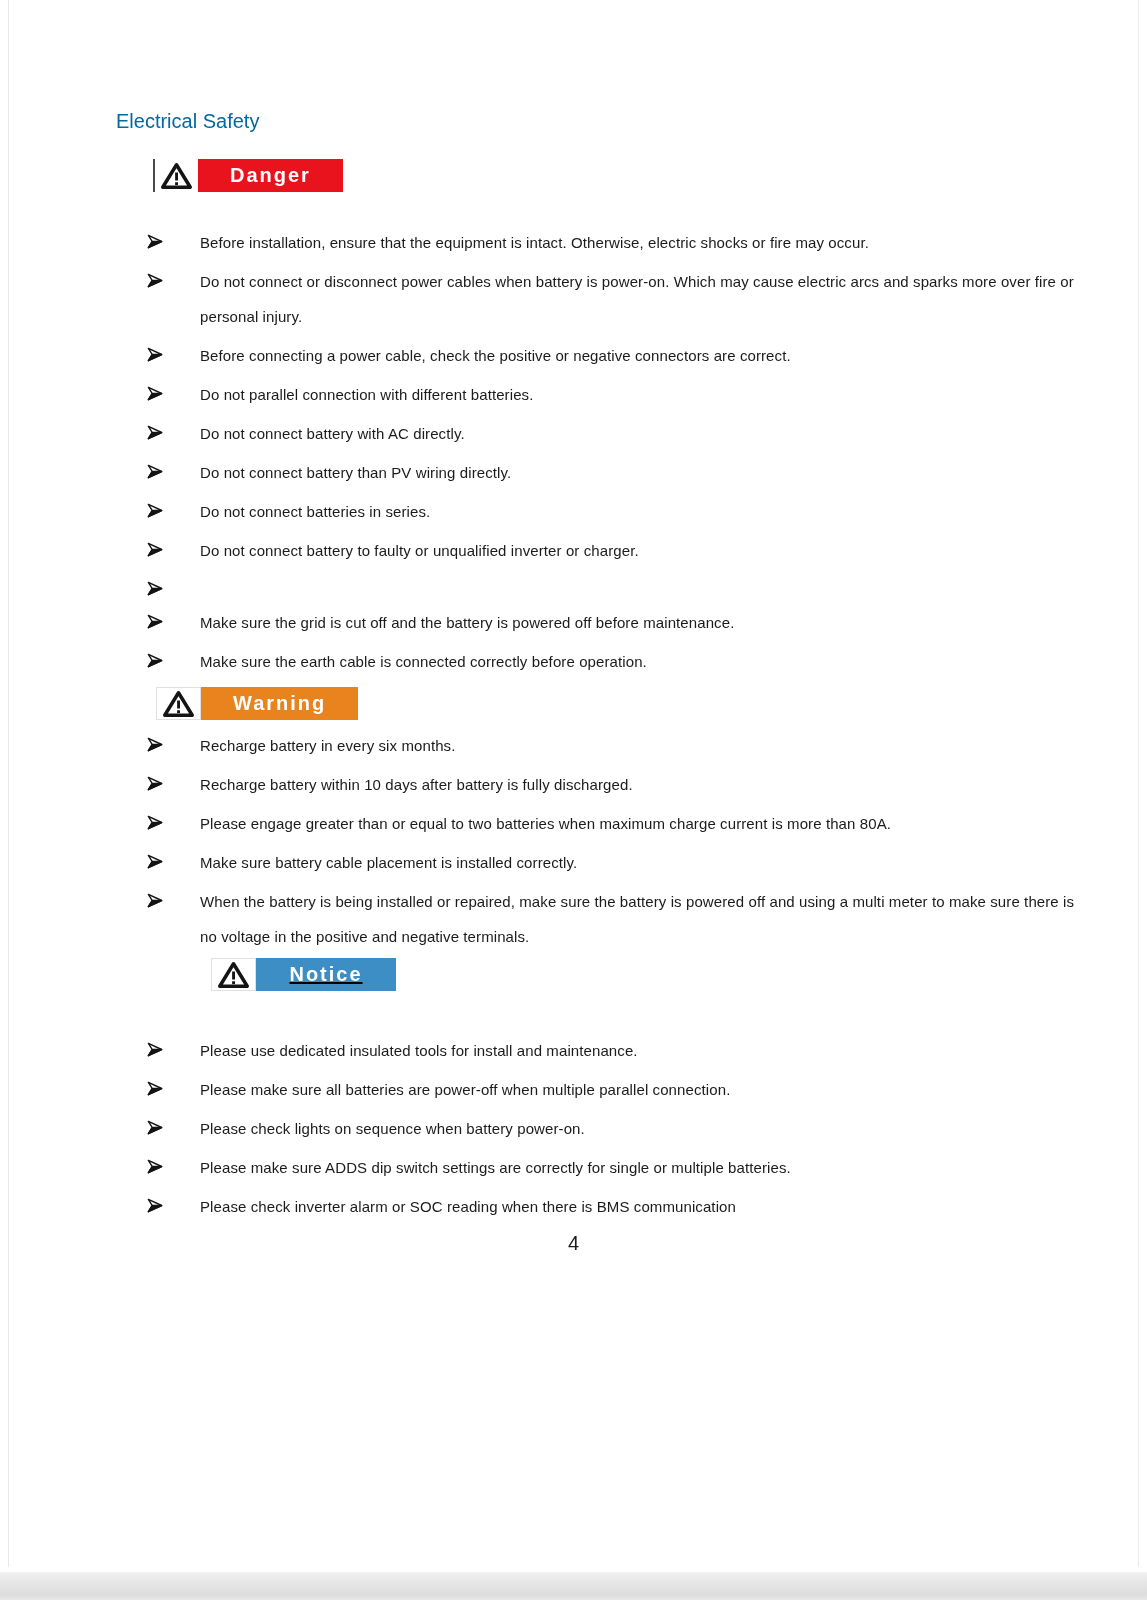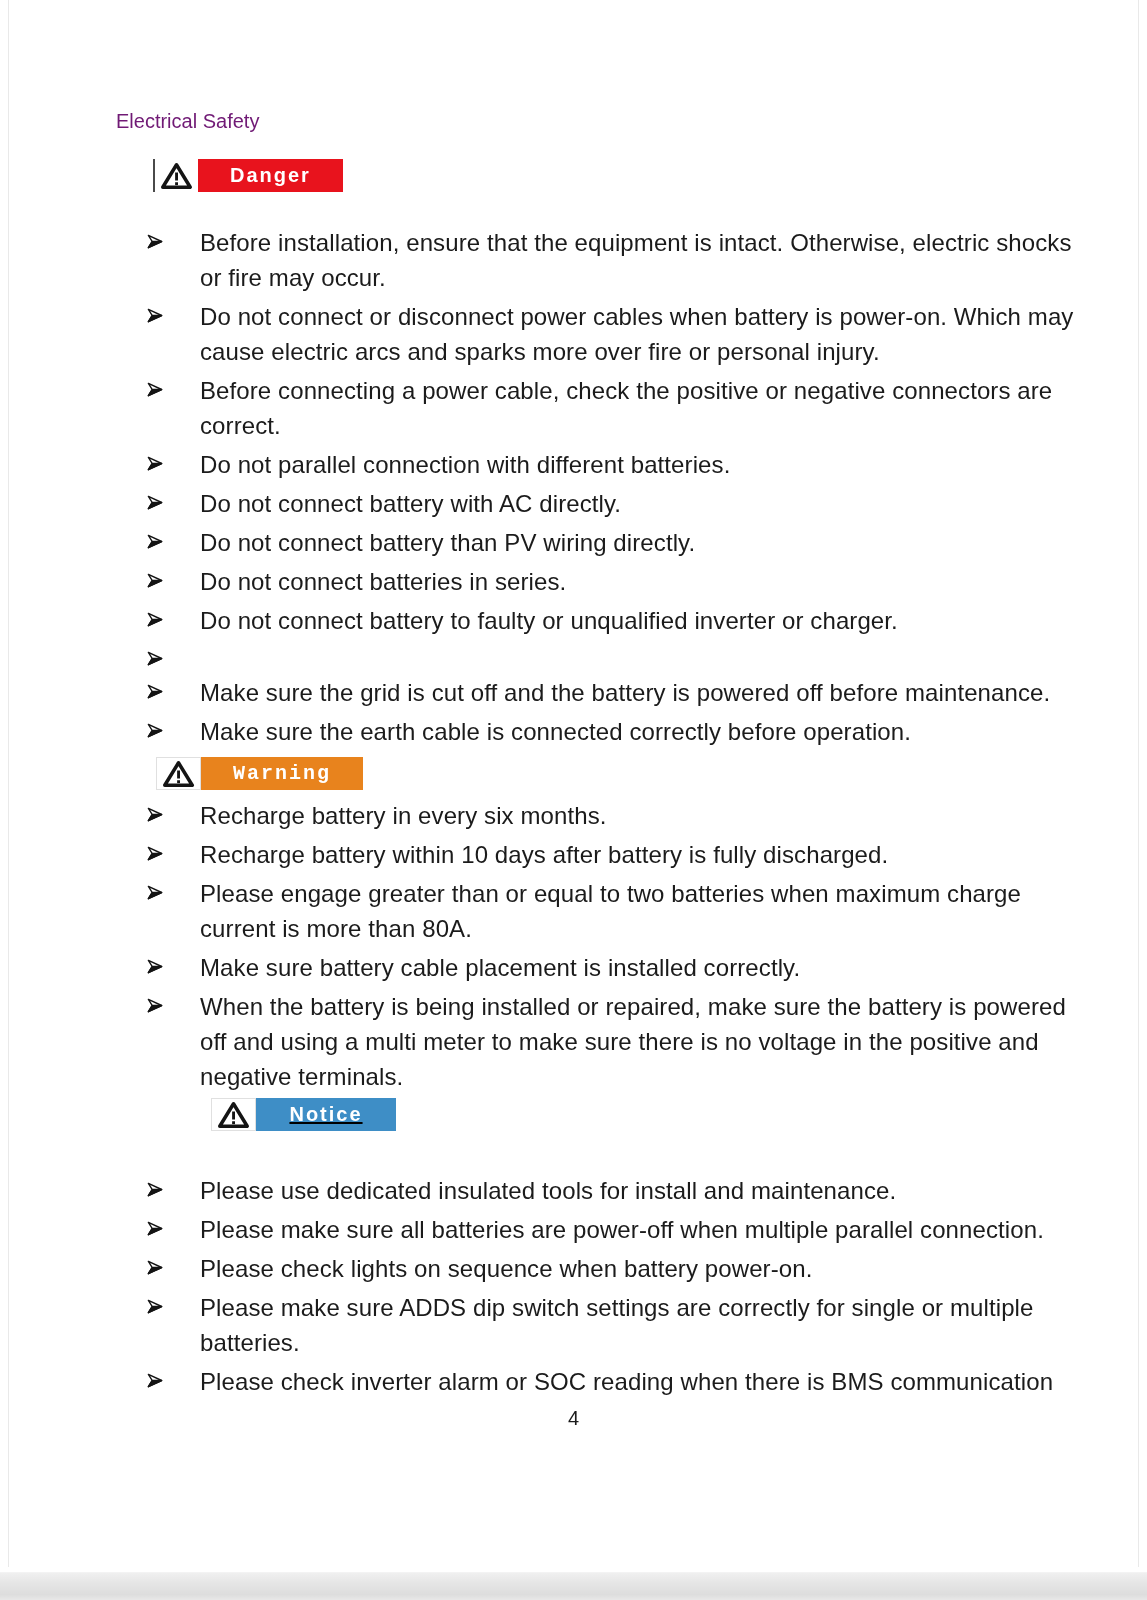--- a/index.html
+++ b/index.html
@@ -13,46 +13,46 @@
   .page{
     position:absolute;left:8px;right:8px;top:0;height:1567px;
     background:#fff;
     border-left:1px solid #e9e9e9;border-right:1px solid #e9e9e9;
     box-sizing:border-box;
     padding-top:108px;
     overflow:hidden;
   }
   .doc-title{
     margin:0 0 0 107px;
-    font-size:20px;font-weight:400;color:#701a75;line-height:26px;
+    font-size:20px;font-weight:400;color:#0369a1;line-height:26px;
   }
   
   .badge-row{display:flex;align-items:stretch;height:33px;}
   .badge-icon{
     display:flex;align-items:center;justify-content:center;
     width:45px;background:#fff;box-sizing:border-box;flex:none;
   }
   .badge-label{
     display:inline-flex;align-items:center;justify-content:center;
     min-width:76px;padding:0 32px;
     color:#ffffff;font-size:20px;font-weight:700;letter-spacing:2px;
     line-height:33px;white-space:nowrap;
   }
   .section-danger  .badge-row{margin:25px 0 33px 144px;}
   .section-danger  .badge-icon{border-left:2px solid #4a4a4a;}
-  .section-warning .badge-row{margin:8px 0 8px 147px;font-family:Liberation Mono, monospace;}
+  .section-warning .badge-row{margin:8px 0 8px 147px;}
   .section-warning .badge-icon{border:1px solid #e0e0e0;}
   .section-notice  .badge-row{margin:4px 0 42px 202px;text-decoration:underline;}
   .section-notice  .badge-icon{border:1px solid #e0e0e0;}
   
   .items{list-style:none;margin:0;padding:0 0 0 137px;}
   .item{display:flex;margin-bottom:4px;}
   .arrow{flex:none;width:54px;padding-top:8px;}
   .item-text{
-    max-width:880px;font-size:24px;line-height:35px;color:#1b1b1b;
+    max-width:880px;font-size:15px;line-height:35px;color:#1b1b1b;
     letter-spacing:0.1px;
   }
   .page-number{
     margin-top:6px;text-align:center;
     font-size:20px;color:#1b1b1b;line-height:26px;
   }
   .bottom-bar{
     position:absolute;left:0;right:0;bottom:0;height:27px;
     background:linear-gradient(180deg,#f0f0f0 0%,#e6e6e6 35%,#dddddd 80%,#e8e8e8 100%);
     border-top:1px solid #f3f3f3;

